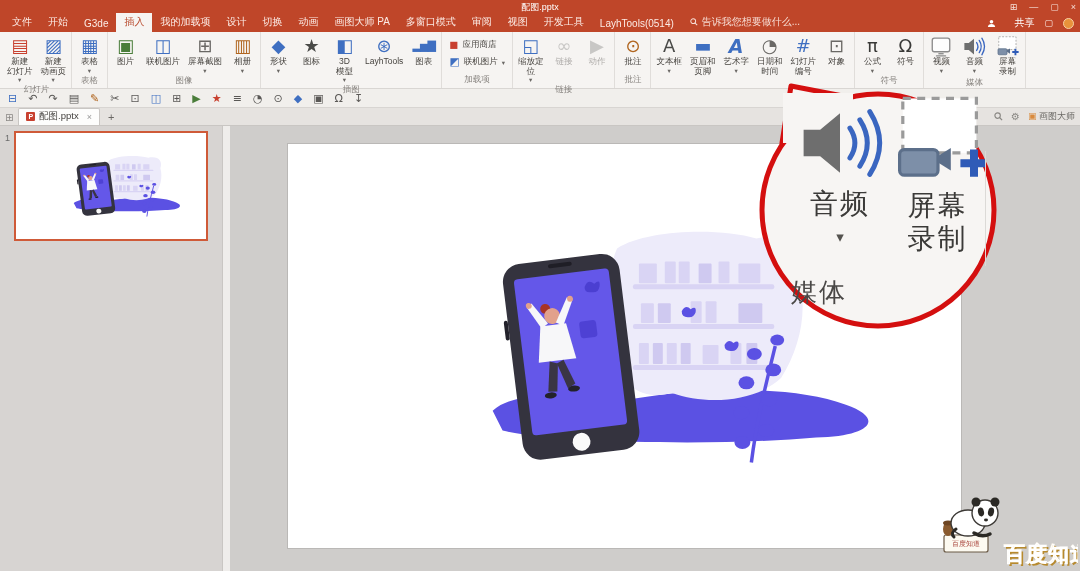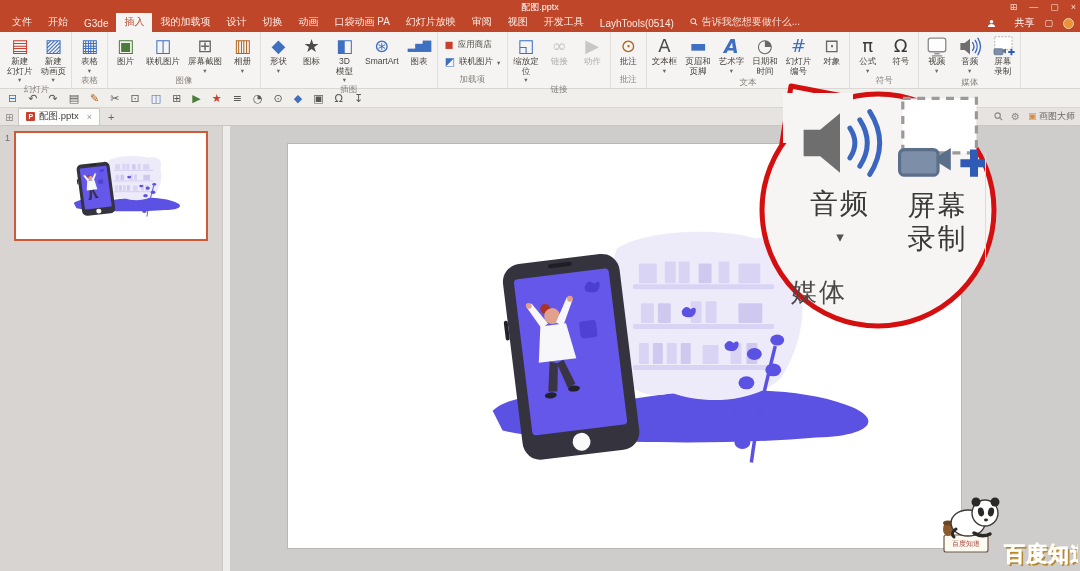--- a/index.html
+++ b/index.html
@@ -97,22 +97,22 @@
   <div class="tabbar">
     <span id="menuTabs" style="display:flex;align-items:flex-end;">
         <span class="mtab">文件</span>
         <span class="mtab">开始</span>
         <span class="mtab">G3de</span>
         <span class="mtab active">插入</span>
         <span class="mtab">我的加载项</span>
         <span class="mtab">设计</span>
         <span class="mtab">切换</span>
         <span class="mtab">动画</span>
-        <span class="mtab">口袋动画 PA</span>
-        <span class="mtab">幻灯片放映</span>
+        <span class="mtab">画图大师 PA</span>
+        <span class="mtab">多窗口模式</span>
         <span class="mtab">审阅</span>
         <span class="mtab">视图</span>
         <span class="mtab">开发工具</span>
         <span class="mtab">LayhTools(0514)</span>
       </span>
     <span class="tellme">
       <svg width="8" height="8" viewBox="0 0 10 10">
           <circle cx="4" cy="4" r="3" fill="none" stroke="#f7ddd4" stroke-width="1.3"></circle>
           <line x1="6.4" y1="6.4" x2="9" y2="9" stroke="#f7ddd4" stroke-width="1.3"></line>
         </svg>
@@ -194,21 +194,21 @@
             <span class="blabel">图标</span>
           </div>
           <div class="rbtn">
             <span class="glyph" style="color: rgb(63, 111, 193);">◧</span>
             <span class="blabel">3D
 模型</span>
             <span class="arrow">▾</span>
           </div>
           <div class="rbtn">
             <span class="glyph" style="color: rgb(63, 111, 193);">⊛</span>
-            <span class="blabel">SmartArt</span>
+            <span class="blabel">LayhTools</span>
           </div>
           <div class="rbtn">
             <span class="glyph chart" style="color: rgb(63, 111, 193);">▂▅▇</span>
             <span class="blabel">图表</span>
           </div>
         </div>
         <div class="rlabel">插图</div>
       </div>
       <div class="rgroup stacked">
         <div class="rbtns">
@@ -277,21 +277,20 @@
           <div class="rbtn">
             <span class="glyph" style="color: rgb(63, 111, 193);">#</span>
             <span class="blabel">幻灯片
 编号</span>
           </div>
           <div class="rbtn">
             <span class="glyph" style="color: rgb(106, 104, 101);">⊡</span>
             <span class="blabel">对象</span>
           </div>
         </div>
-        <div class="rlabel">文本</div>
       </div>
       <div class="rgroup">
         <div class="rbtns">
           <div class="rbtn">
             <span class="glyph" style="color: rgb(58, 58, 56);">π</span>
             <span class="blabel">公式</span>
             <span class="arrow">▾</span>
           </div>
           <div class="rbtn">
             <span class="glyph" style="color: rgb(58, 58, 56);">Ω</span>

